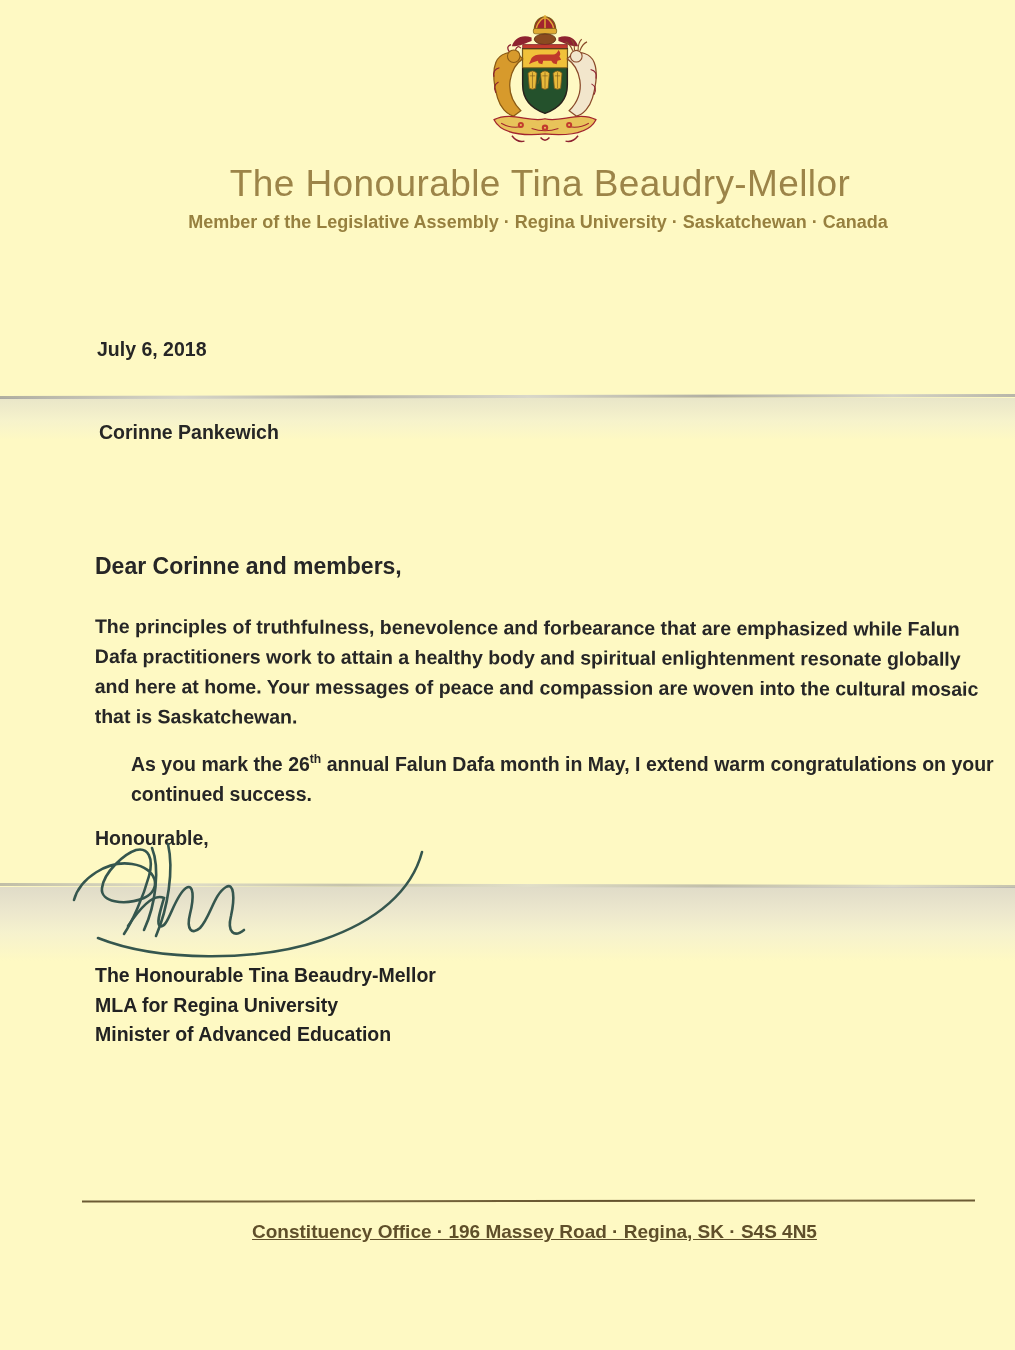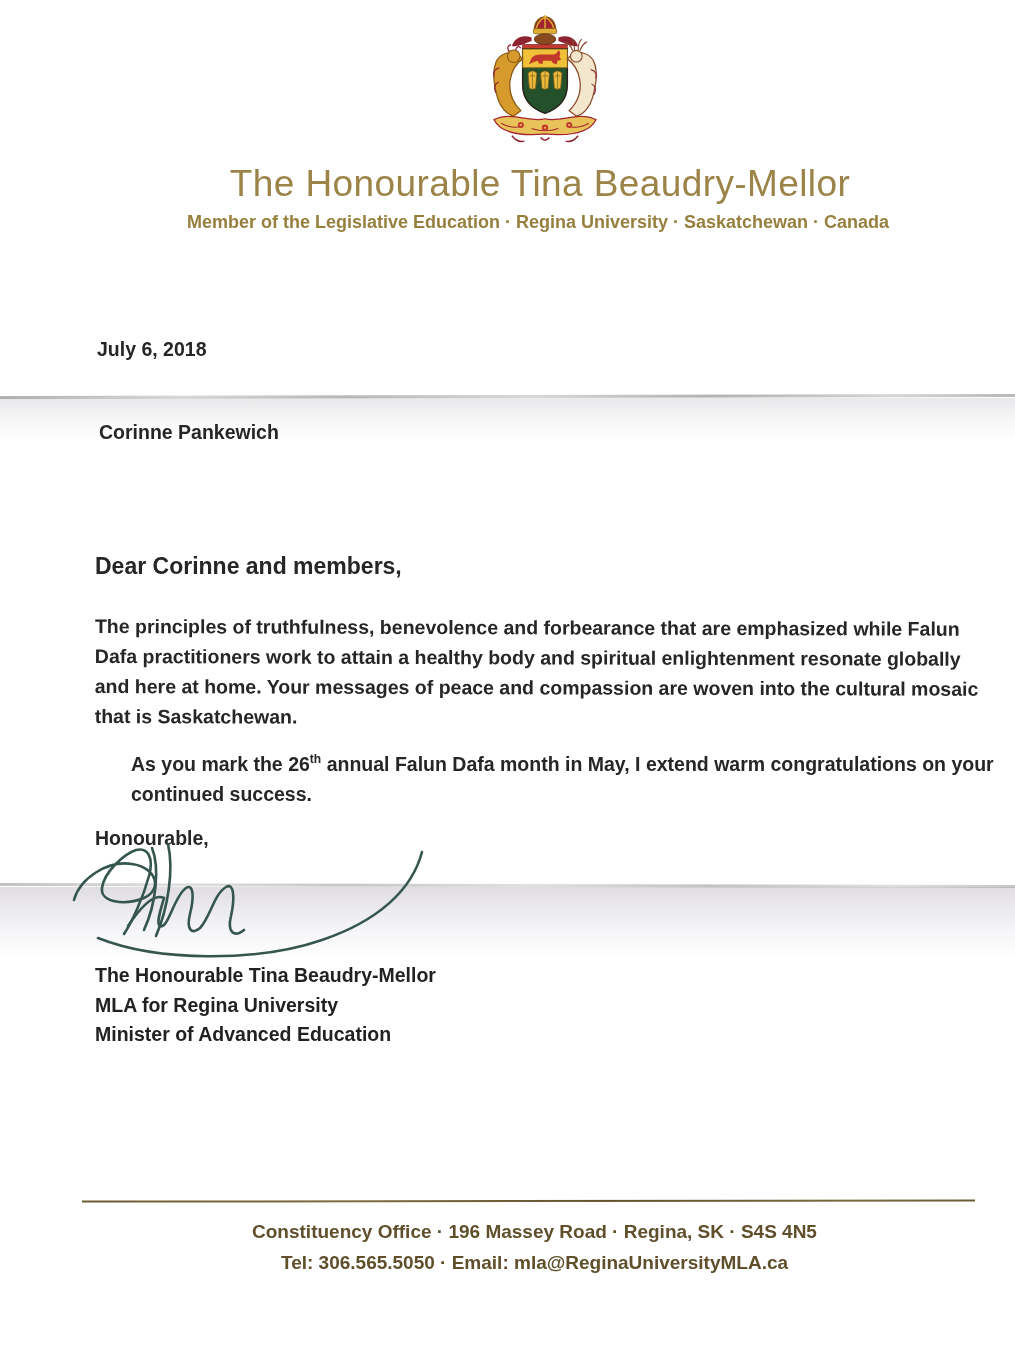--- a/index.html
+++ b/index.html
@@ -1,21 +1,21 @@
 <!DOCTYPE html>
 <html><head>
 <meta charset="utf-8">
 <style>
   html,body { margin:0; padding:0; background:#e9e9e9; }
   .page {
     position: relative;
     width: 1015px;
     height: 1350px;
     margin: 0 auto;
-    background: #ffffff;
+    background: #fef9c3;
     overflow: hidden;
     font-family: "Liberation Sans", sans-serif;
     color: #262626;
   }
 
   
   .crest-wrap {
     position: absolute;
     left: 545px; top: 12px;
     transform: translateX(-50%);
@@ -85,20 +85,21 @@
   }
   .footer-text {
     position: absolute;
     left: 0; right: 0; top: 1216px;
     padding-left: 54px;
     text-align: center;
     font-size: 19px;
     font-weight: 600;
     line-height: 31px;
     color: #5f4f2a;
+    text-decoration: underline;
   }
 </style>
 </head>
 <body>
 
 <div class="page">
 
   <div class="crest-wrap">
     <svg width="152" height="142" viewBox="0 0 170 150" aria-hidden="true">
 
@@ -156,21 +157,21 @@
         <circle cx="112" cy="122" r="3.4" fill="#c23b2e"></circle>
         <circle cx="58" cy="122" r="1.2" fill="#e8c35a"></circle>
         <circle cx="85" cy="125" r="1.2" fill="#e8c35a"></circle>
         <circle cx="112" cy="122" r="1.2" fill="#e8c35a"></circle>
         <path d="M48,134 q6,8 14,6 M122,134 q-6,8 -14,6 M80,136 q5,6 10,0" fill="none" stroke="#8e2230" stroke-width="1.6"></path>
       </g>
     </svg>
   </div>
 
   <div class="lh-title">The Honourable Tina Beaudry-Mellor</div>
-  <div class="lh-subtitle">Member of the Legislative Education · Regina University · Saskatchewan · Canada</div>
+  <div class="lh-subtitle">Member of the Legislative Assembly · Regina University · Saskatchewan · Canada</div>
 
   <div class="crease crease-top">
     <div class="line"></div>
       <div class="wash"></div>
   </div>
   <div class="crease crease-mid">
     <div class="line"></div>
       <div class="wash"></div>
   </div>
 
@@ -210,16 +211,15 @@
 
   <div class="txt signer">
     <div>The Honourable Tina Beaudry-Mellor</div>
     <div>MLA for Regina University</div>
     <div>Minister of Advanced Education</div>
   </div>
 
   <div class="footer-rule"></div>
   <div class="footer-text">
     <div>Constituency Office · 196 Massey Road · Regina, SK · S4S 4N5</div>
-    <div>Tel: 306.565.5050 · Email: mla@ReginaUniversityMLA.ca</div>
   </div>
 
 </div>
 
 </body></html>

